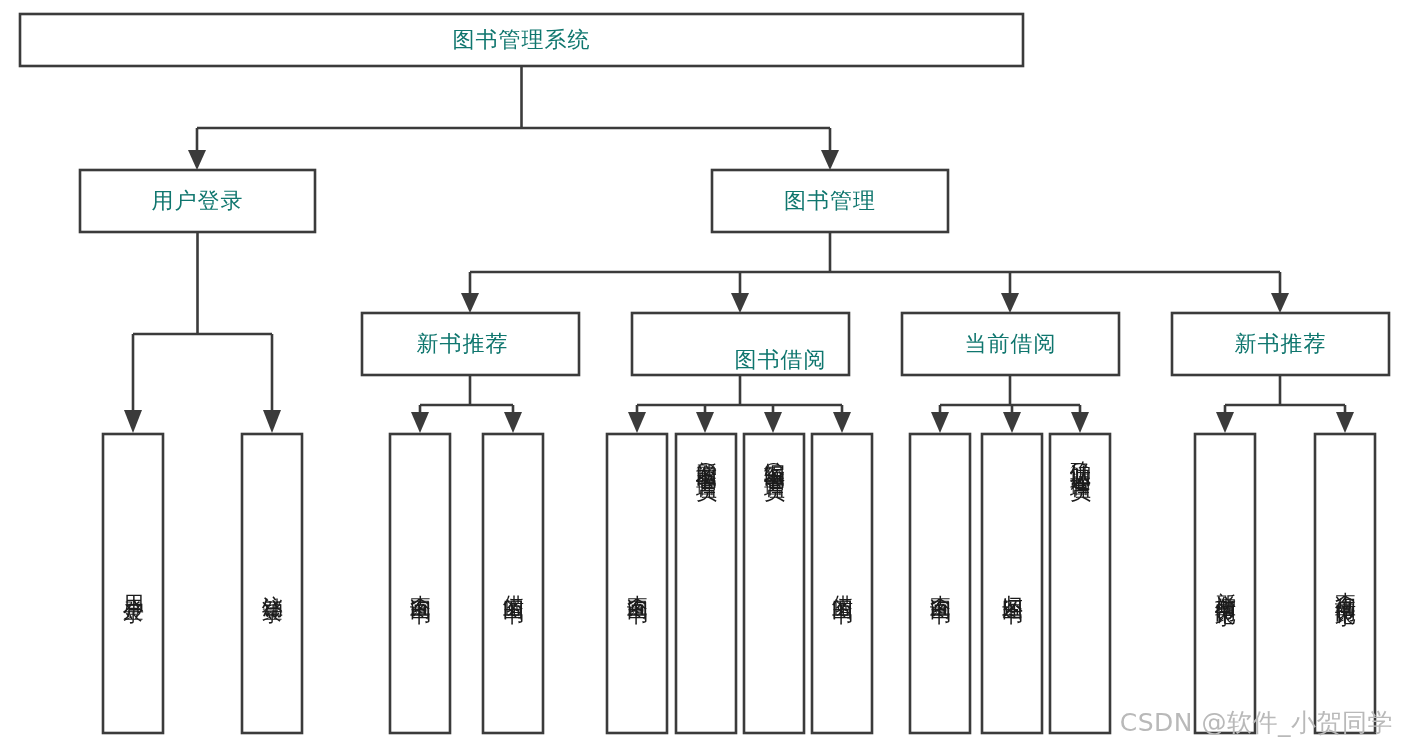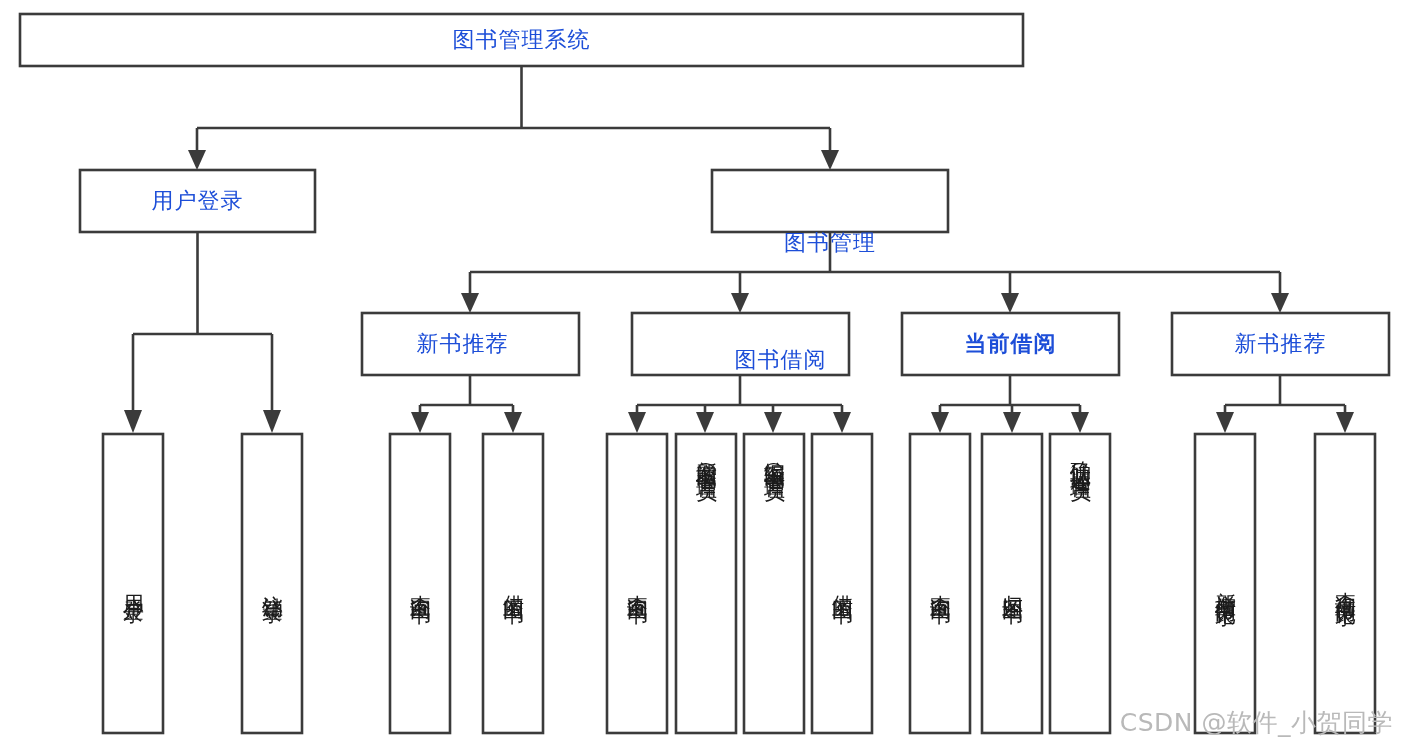--- a/index.html
+++ b/index.html
@@ -63,21 +63,21 @@
   .hlabel-wrap {
     position: absolute;
     display: flex;
     align-items: center;
     justify-content: center;
     pointer-events: none;
   }
   .hlabel-text {
     font-family: "DejaVu Sans", "Liberation Sans", sans-serif;
     font-size: 22px;
-    color: #1d4ed8;
+    color: #0f766e;
     white-space: nowrap;
     letter-spacing: 1px;
   }
   #watermark {
     position: absolute;
     right: 12px;
     bottom: 8px;
     font-family: "DejaVu Sans", "Liberation Sans", sans-serif;
     font-size: 25px;
     color: #b9b9b9;
@@ -182,33 +182,33 @@
   </svg>
 
   <div class="hlabel-wrap" style="left:20px; top:14px; width:1003px; height:52px;">
     <span class="hlabel-text">图书管理系统</span>
   </div>
 
   <div class="hlabel-wrap" style="left:80px; top:170px; width:235px; height:62px;">
     <span class="hlabel-text">用户登录</span>
   </div>
 
-  <div class="hlabel-wrap" style="left:712px; top:170px; width:236px; height:62px;margin-top:42px;">
+  <div class="hlabel-wrap" style="left:712px; top:170px; width:236px; height:62px;">
     <span class="hlabel-text">图书管理</span>
   </div>
 
   <div class="hlabel-wrap" style="left:362px; top:313px; width:201px; height:62px;">
     <span class="hlabel-text">新书推荐</span>
   </div>
 
   <div class="hlabel-wrap" style="left:632px; top:319px; width:217px; height:81px;margin-left:40px;">
     <span class="hlabel-text">图书借阅</span>
   </div>
 
-  <div class="hlabel-wrap" style="left:902px; top:313px; width:217px; height:62px;font-weight:bold;">
+  <div class="hlabel-wrap" style="left:902px; top:313px; width:217px; height:62px;">
     <span class="hlabel-text">当前借阅</span>
   </div>
 
   <div class="hlabel-wrap" style="left:1172px; top:313px; width:217px; height:62px;">
     <span class="hlabel-text">新书推荐</span>
   </div>
 
   <div class="vlabel-wrap" style="left:103px; top:434px; width:60px; height:299px;">
     <span class="vlabel-text">用户登录</span>
   </div>

